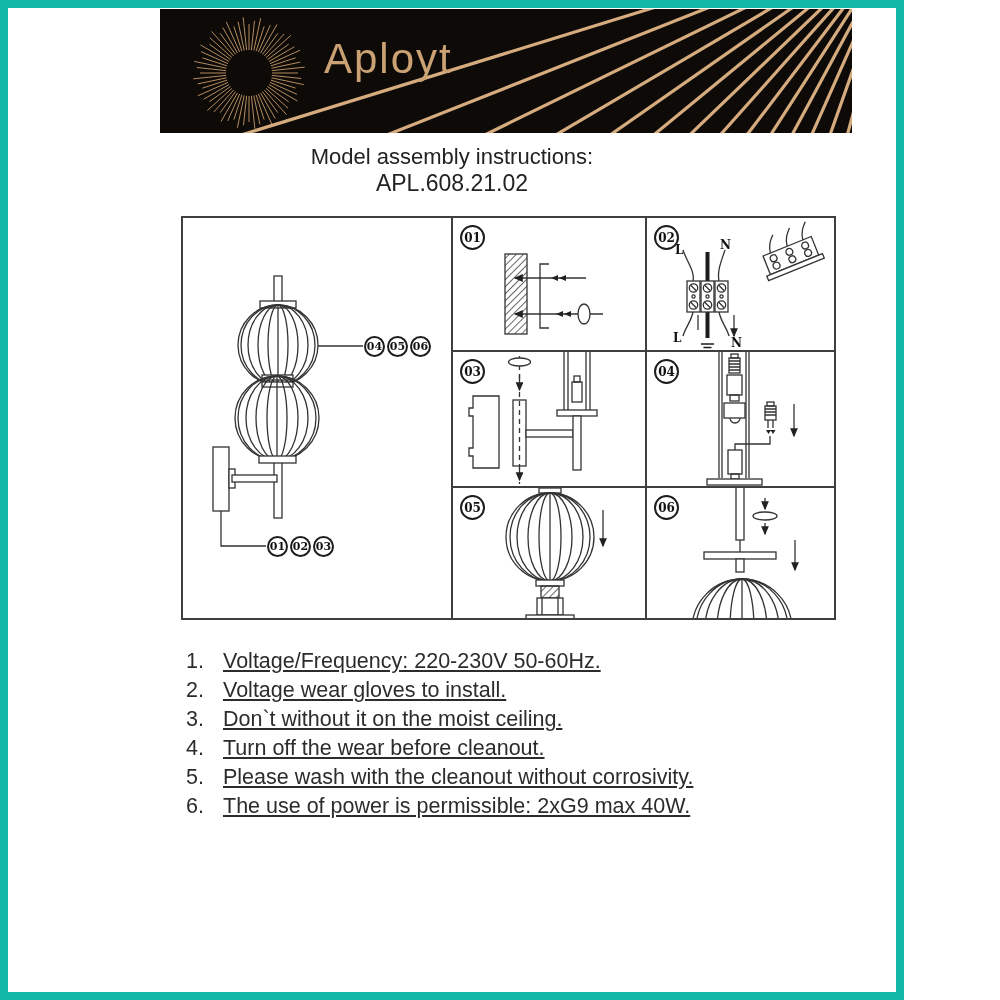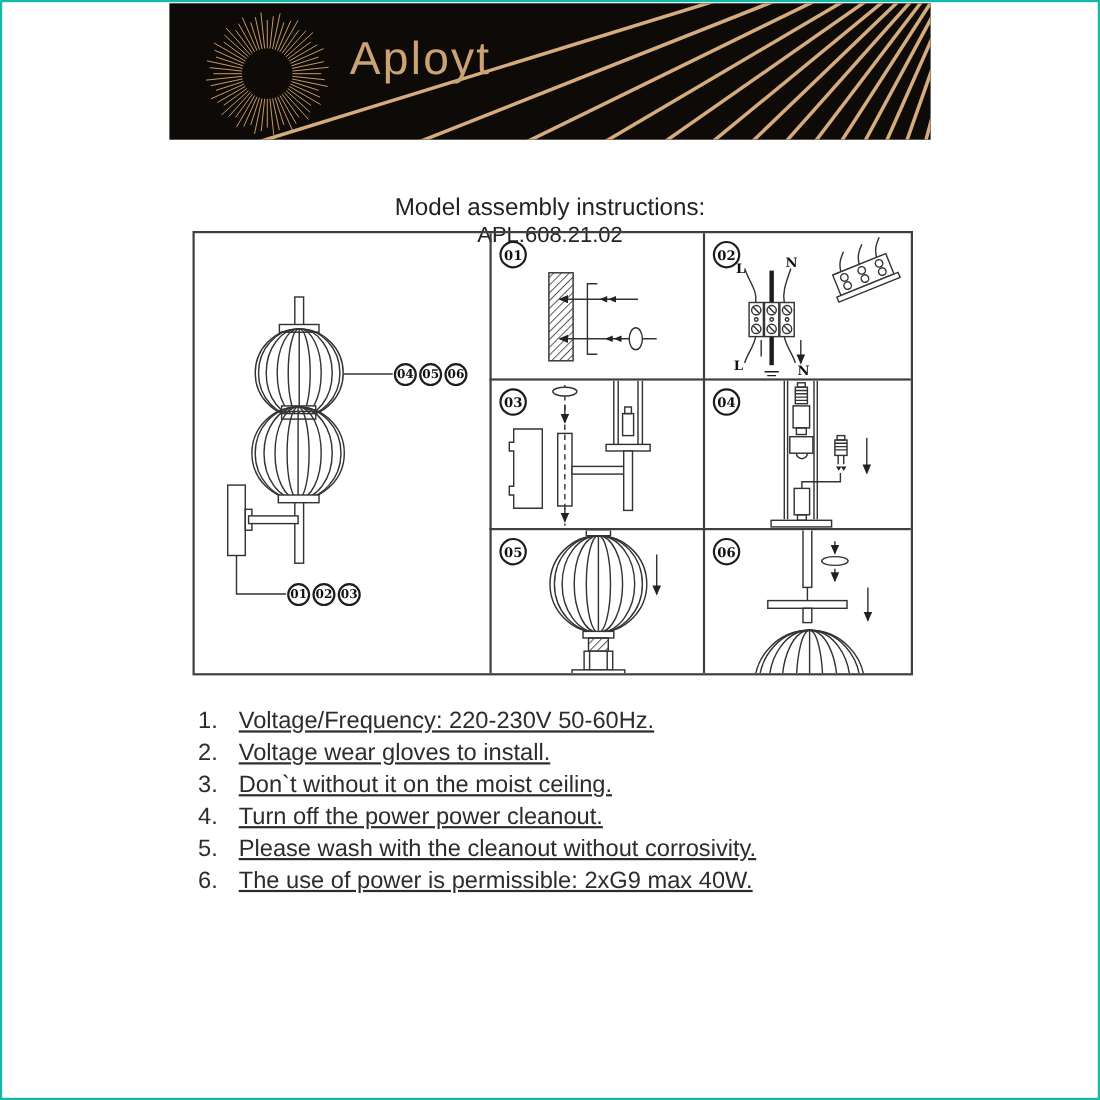--- a/index.html
+++ b/index.html
@@ -1,28 +1,28 @@
 <!DOCTYPE html>
 <html><head>
 <meta charset="utf-8">
 <style>
   html,body{margin:0;padding:0;background:#ffffff;}
-  .page{position:relative;width:1000px;height:1000px;background:#fff;overflow:hidden;
-        font-family:"Liberation Sans",sans-serif;border:2px solid #14b8a6;box-sizing:border-box;}
+  .page{position:relative;width:904px;height:1000px;background:#fff;overflow:hidden;
+        font-family:"Liberation Sans",sans-serif;border:8px solid #14b8a6;box-sizing:border-box;}
 
   
   .banner{position:absolute;left:152px;top:1px;width:692px;height:124px;background:#0d0a08;overflow:hidden;}
   .banner svg{position:absolute;left:0;top:0;}
   .brand-text{position:absolute;left:164px;top:26px;font-size:42px;letter-spacing:2px;
               color:#cba273;font-weight:400;}
 
   
   .title-block{position:absolute;left:0;top:135px;width:100%;text-align:center;color:#222;}
-  .title-line1{font-size:22px;line-height:27px;margin-top:37px;}
-  .title-line2{font-size:20px;line-height:26px;}
+  .title-line1{font-size:22px;line-height:27px;}
+  .title-line2{font-size:23px;line-height:26px;}
 
   
   .grid{position:absolute;left:173px;top:208px;width:655px;height:404px;
         border:2px solid #3f3f3f;box-sizing:border-box;}
   .vdiv,.hdiv{position:absolute;background:#3f3f3f;}
   .vdiv{width:2px;top:0;bottom:0;}
   .hdiv{height:2px;left:268px;right:0;}
   .cell{position:absolute;overflow:hidden;}
   .cell svg{position:absolute;left:0;top:0;width:100%;height:100%;}
   .badge{position:absolute;left:7px;top:7px;width:25px;height:25px;border:2px solid #1d1d1d;
@@ -396,21 +396,21 @@
     <div class="inst-row">
       <span class="inst-num">2.</span>
       <span class="inst-text">Voltage wear gloves to install.</span>
     </div>
     <div class="inst-row">
       <span class="inst-num">3.</span>
       <span class="inst-text">Don`t without it on the moist ceiling.</span>
     </div>
     <div class="inst-row">
       <span class="inst-num">4.</span>
-      <span class="inst-text">Turn off the power power cleanout.</span>
+      <span class="inst-text">Turn off the wear before cleanout.</span>
     </div>
     <div class="inst-row">
       <span class="inst-num">5.</span>
       <span class="inst-text">Please wash with the cleanout without corrosivity.</span>
     </div>
     <div class="inst-row">
       <span class="inst-num">6.</span>
       <span class="inst-text">The use of power is permissible: 2xG9 max 40W.</span>
     </div>
   </div>

